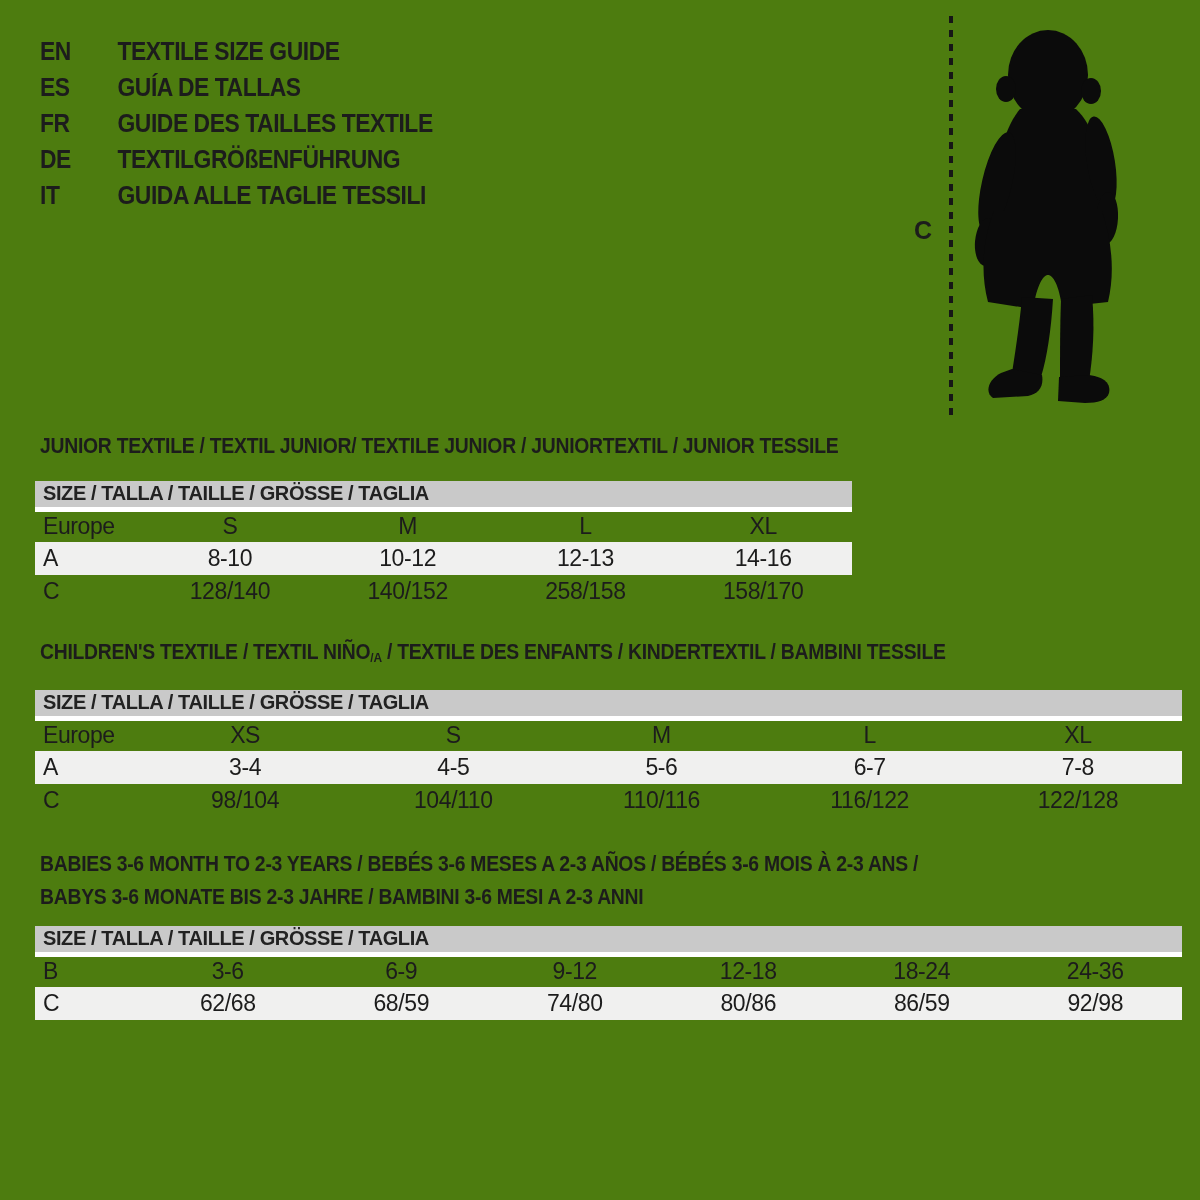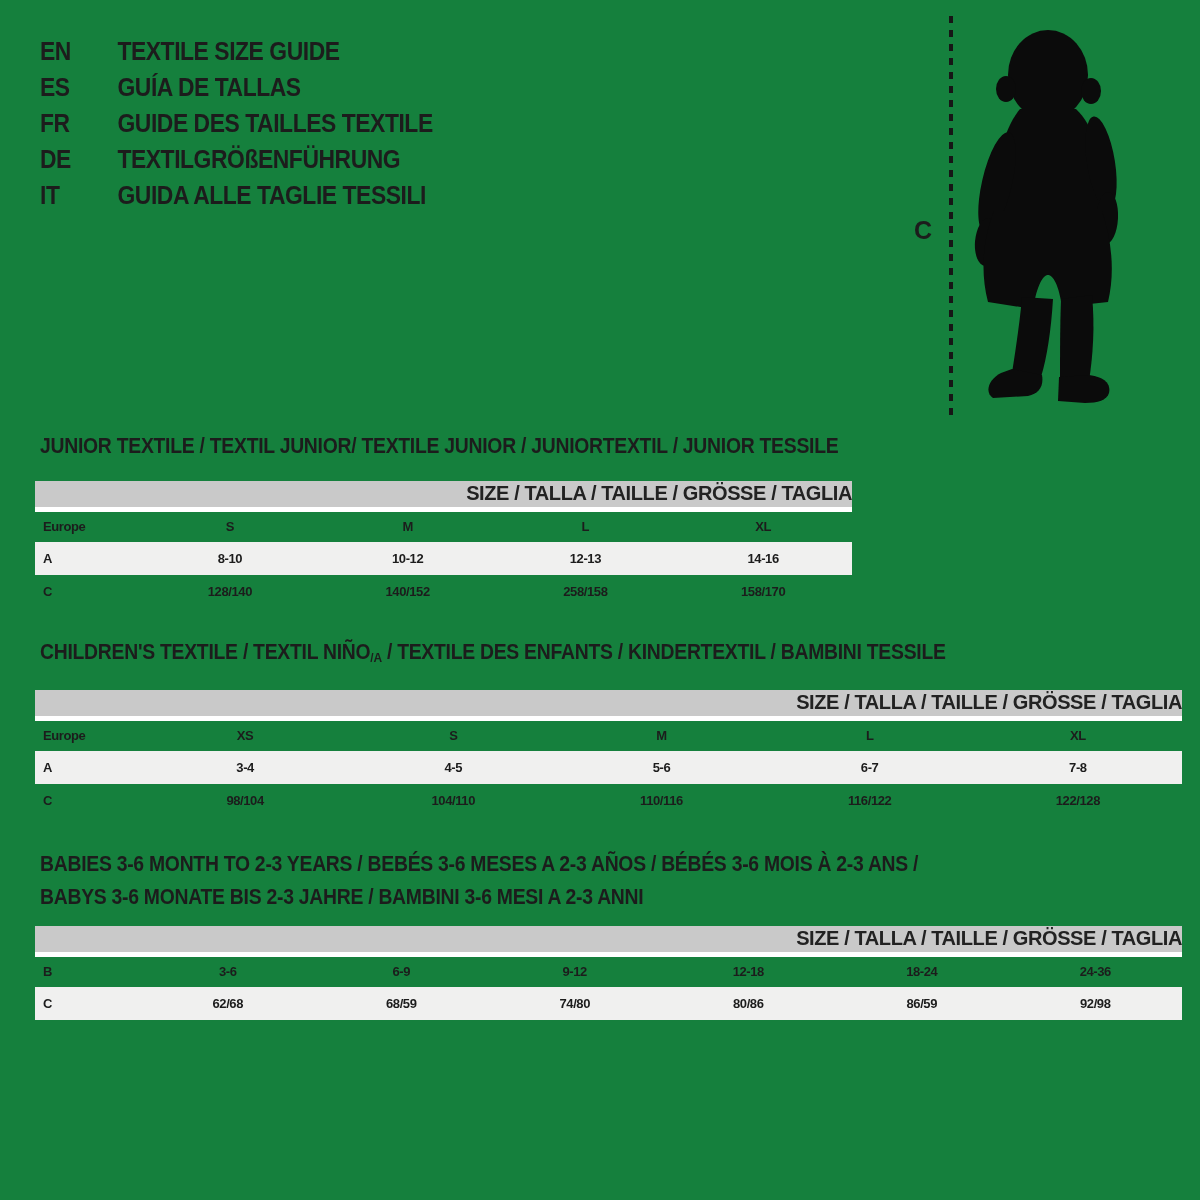--- a/index.html
+++ b/index.html
@@ -1,19 +1,19 @@
 <!DOCTYPE html>
 <html><head>
 <meta charset="utf-8">
 <style>
   * { margin:0; padding:0; box-sizing:border-box; }
   html,body { background:#fff; }
   .page {
     position:relative; width:1200px; height:1200px;
-    background:#15803d; overflow:hidden;
+    background:#4d7c0f; overflow:hidden;
     font-family:"Liberation Sans","DejaVu Sans",sans-serif;
     color:#1c1c1c; font-weight:bold;
   }
   .cond { transform:scaleX(0.88); transform-origin:0 50%; white-space:nowrap; }
 
   
   .lang-block { position:absolute; left:40px; top:33px; }
   .lang-row { display:flex; height:36px; align-items:center; font-size:26px; letter-spacing:-0.5px; }
   .lang-code { display:inline-block; width:88px; }
 
@@ -32,24 +32,24 @@
   .h-babies   { top:847px; line-height:33px; }
   .sub-part { font-size:0.62em; position:relative; top:3px; }
 
   
   table.size-table { position:absolute; border-collapse:collapse; table-layout:fixed; }
   .t-junior   { left:35px; top:481px; width:817px; }
   .t-children { left:35px; top:690px; width:1147px; }
   .t-babies   { left:35px; top:926px; width:1147px; }
   th.band {
     background:#c9c9c9; height:28px; font-size:20px; font-weight:bold;
-    text-align:right; padding-left:8px; letter-spacing:-0.4px;
+    text-align:left; padding-left:8px; letter-spacing:-0.4px;
     border-bottom:5px solid #fff; color:#222;
   }
-  td { height:33px; font-size:13px; font-weight:bold; text-align:center; letter-spacing:-0.4px; }
+  td { height:33px; font-size:23px; font-weight:normal; text-align:center; letter-spacing:-0.4px; }
   td.lbl { text-align:left; padding-left:8px; }
   tr.alt td { background:#f0f0ef; }
   col.c-label { width:106px; }
 
   
   .legend { position:absolute; left:40px; top:1072px; }
   .legend-line { font-size:21px; line-height:33px; letter-spacing:-0.3px;
                  transform:scaleX(0.92); transform-origin:0 50%; white-space:nowrap; }
 </style>
 </head>

